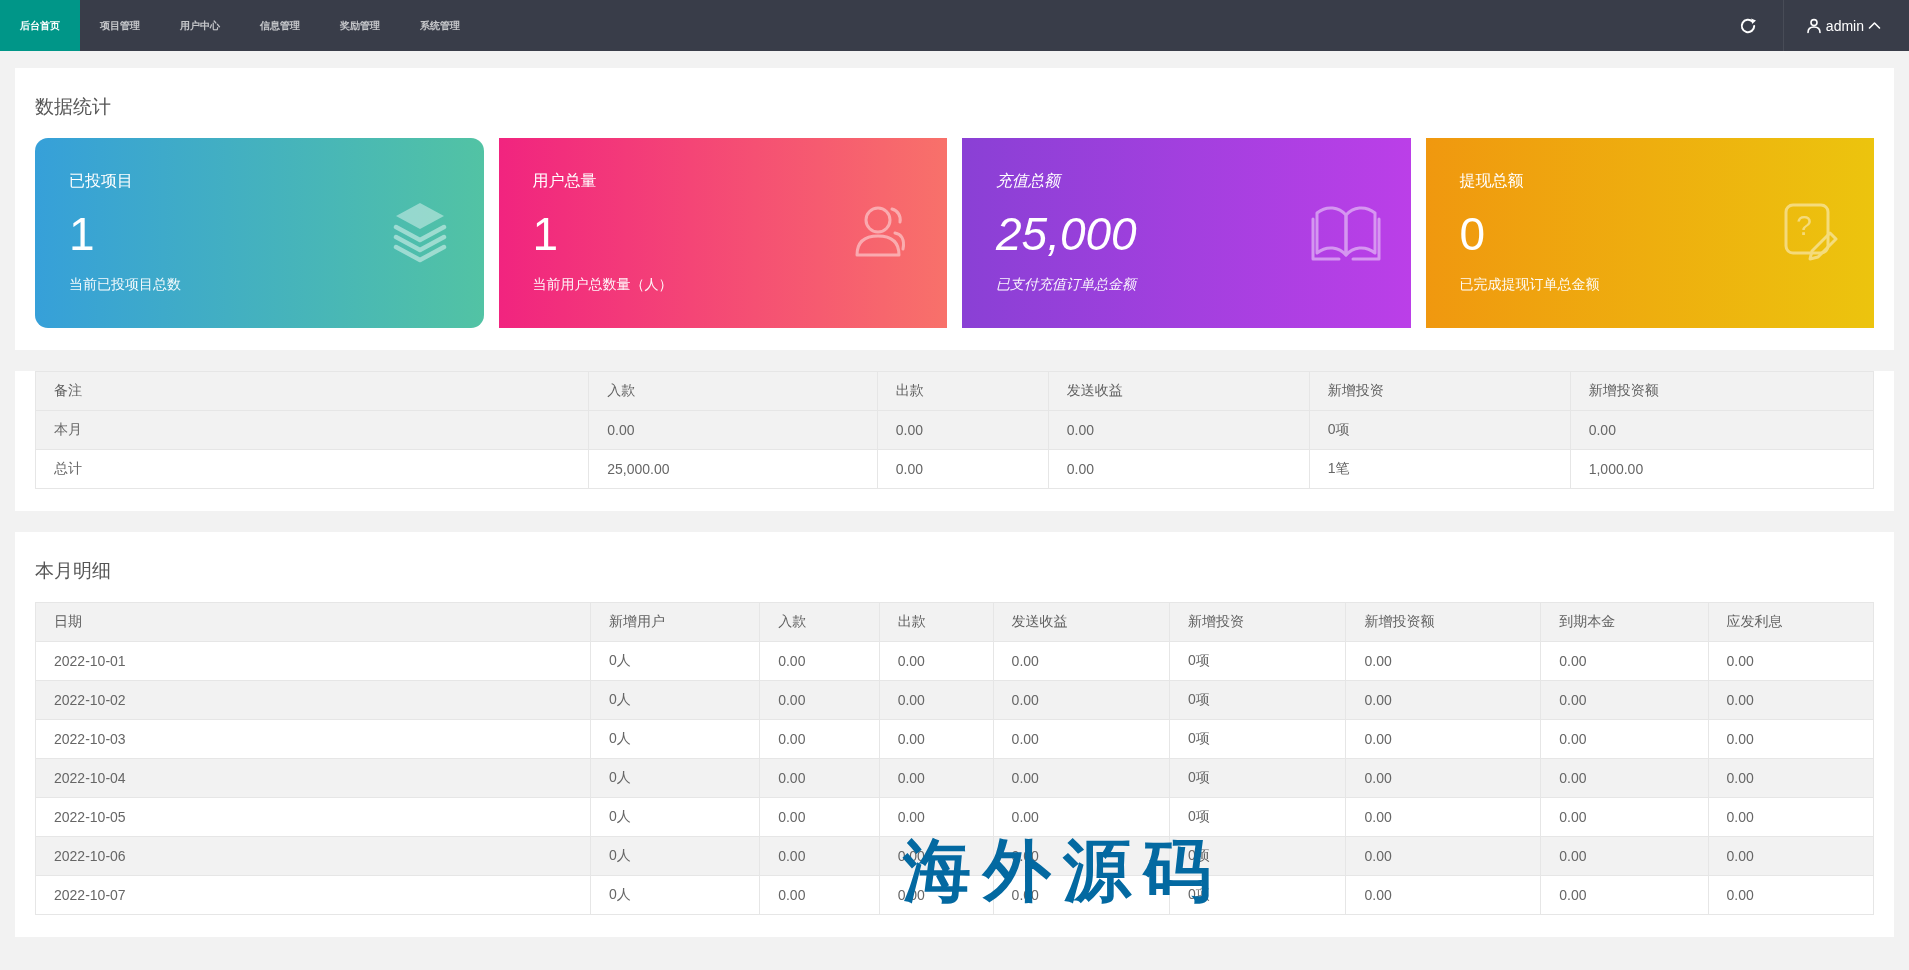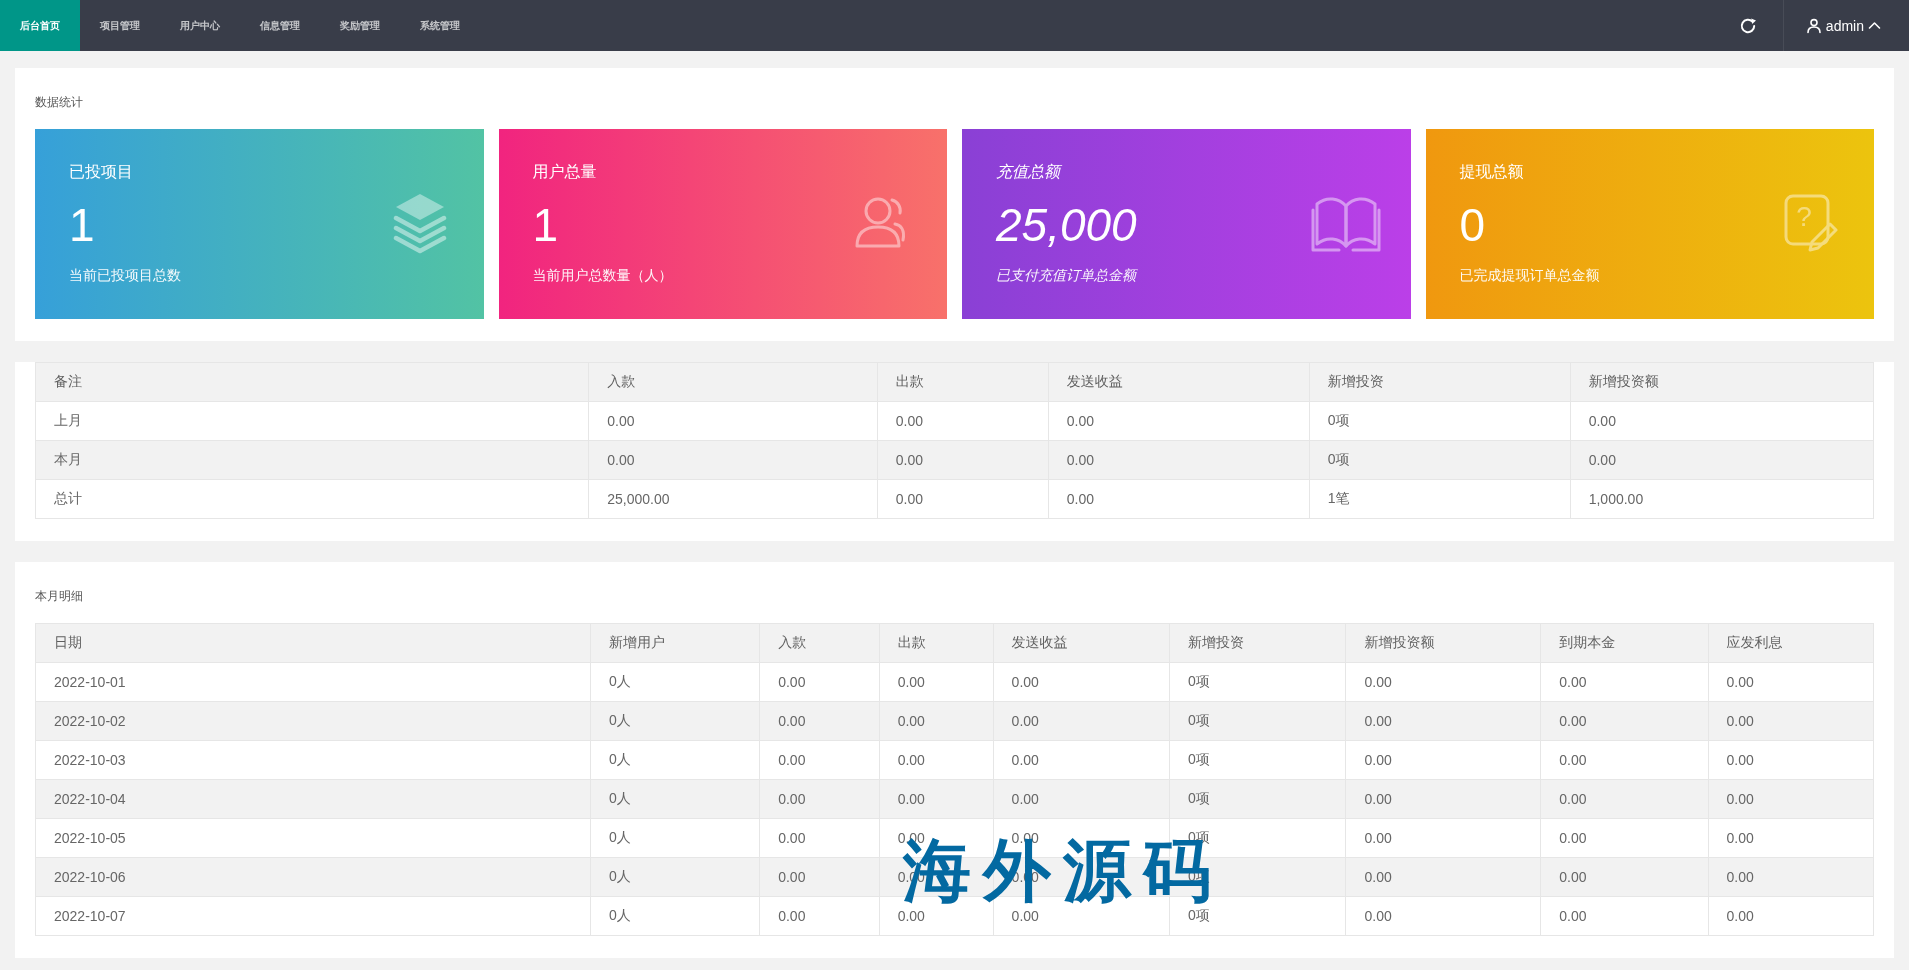--- a/index.html
+++ b/index.html
@@ -28,21 +28,21 @@
   .nav-right { margin-left:auto; display:flex; align-items:stretch; }
   .nav-refresh {
     display:flex; align-items:center; padding:0 26px; cursor:pointer;
     border-right:1px solid rgba(255,255,255,.08);
   }
   .nav-user { display:flex; align-items:center; gap:4px; padding:0 28px 0 22px; font-size:14px; cursor:pointer; }
   .nav-icon { display:block; }
   
   .content { padding:17px 15px 0 15px; }
   .panel { background:#fff; margin-bottom:21px; padding:0 20px 22px 20px; }
-  .section-title { font-size:12px; color:#565656; padding:26px 0 18px 0; }
+  .section-title { font-size:19px; color:#565656; padding:26px 0 18px 0; }
   
   .cards { display:flex; gap:15px; }
   .card {
     flex:1; height:190px; position:relative; color:#fff;
     padding:35px 0 0 34px; overflow:hidden;
   }
   .card-title { font-size:16px; line-height:16px; }
   .card-value { font-size:46px; line-height:56px; margin-top:17px; font-weight:400; }
   .card-sub { font-size:14px; line-height:14px; margin-top:15px; opacity:.95; }
   .card-icon { position:absolute; right:28px; top:50%; transform:translateY(-50%); opacity:.45; }
@@ -92,21 +92,21 @@
     </div>
   </div>
 </div>
 
 <div class="content">
 
   <div class="panel">
     <div class="section-title">数据统计</div>
     <div class="cards">
 
-      <div class="card" style="background: linear-gradient(to right, rgb(54, 160, 217), rgb(82, 195, 164));">
+      <div class="card" style="background: linear-gradient(to right, rgb(54, 160, 217), rgb(82, 195, 164)); border-radius: 13px;">
         <div class="card-title">已投项目</div>
         <div class="card-value">1</div>
         <div class="card-sub">当前已投项目总数</div>
         <svg class="card-icon" width="72" height="72" viewBox="0 0 72 72">
           <polygon points="36,6 60,19 36,32 12,19" fill="#fff" opacity="0.9"></polygon>
           <polyline points="12,30 36,43 60,30" fill="none" stroke="#fff" stroke-width="4.5" stroke-linecap="round" stroke-linejoin="round"></polyline>
           <polyline points="12,40 36,53 60,40" fill="none" stroke="#fff" stroke-width="4.5" stroke-linecap="round" stroke-linejoin="round"></polyline>
           <polyline points="12,50 36,63 60,50" fill="none" stroke="#fff" stroke-width="4.5" stroke-linecap="round" stroke-linejoin="round"></polyline>
         </svg>
       </div>
@@ -161,28 +161,20 @@
           <tr>
             <th>备注</th>
             <th>入款</th>
             <th>出款</th>
             <th>发送收益</th>
             <th>新增投资</th>
             <th>新增投资额</th>
           </tr>
         </thead>
         <tbody>
-          <tr>
-            <td>上月</td>
-            <td>0.00</td>
-            <td>0.00</td>
-            <td>0.00</td>
-            <td>0项</td>
-            <td>0.00</td>
-          </tr>
           <tr class="zebra">
             <td>本月</td>
             <td>0.00</td>
             <td>0.00</td>
             <td>0.00</td>
             <td>0项</td>
             <td>0.00</td>
           </tr>
           <tr>
             <td>总计</td>

